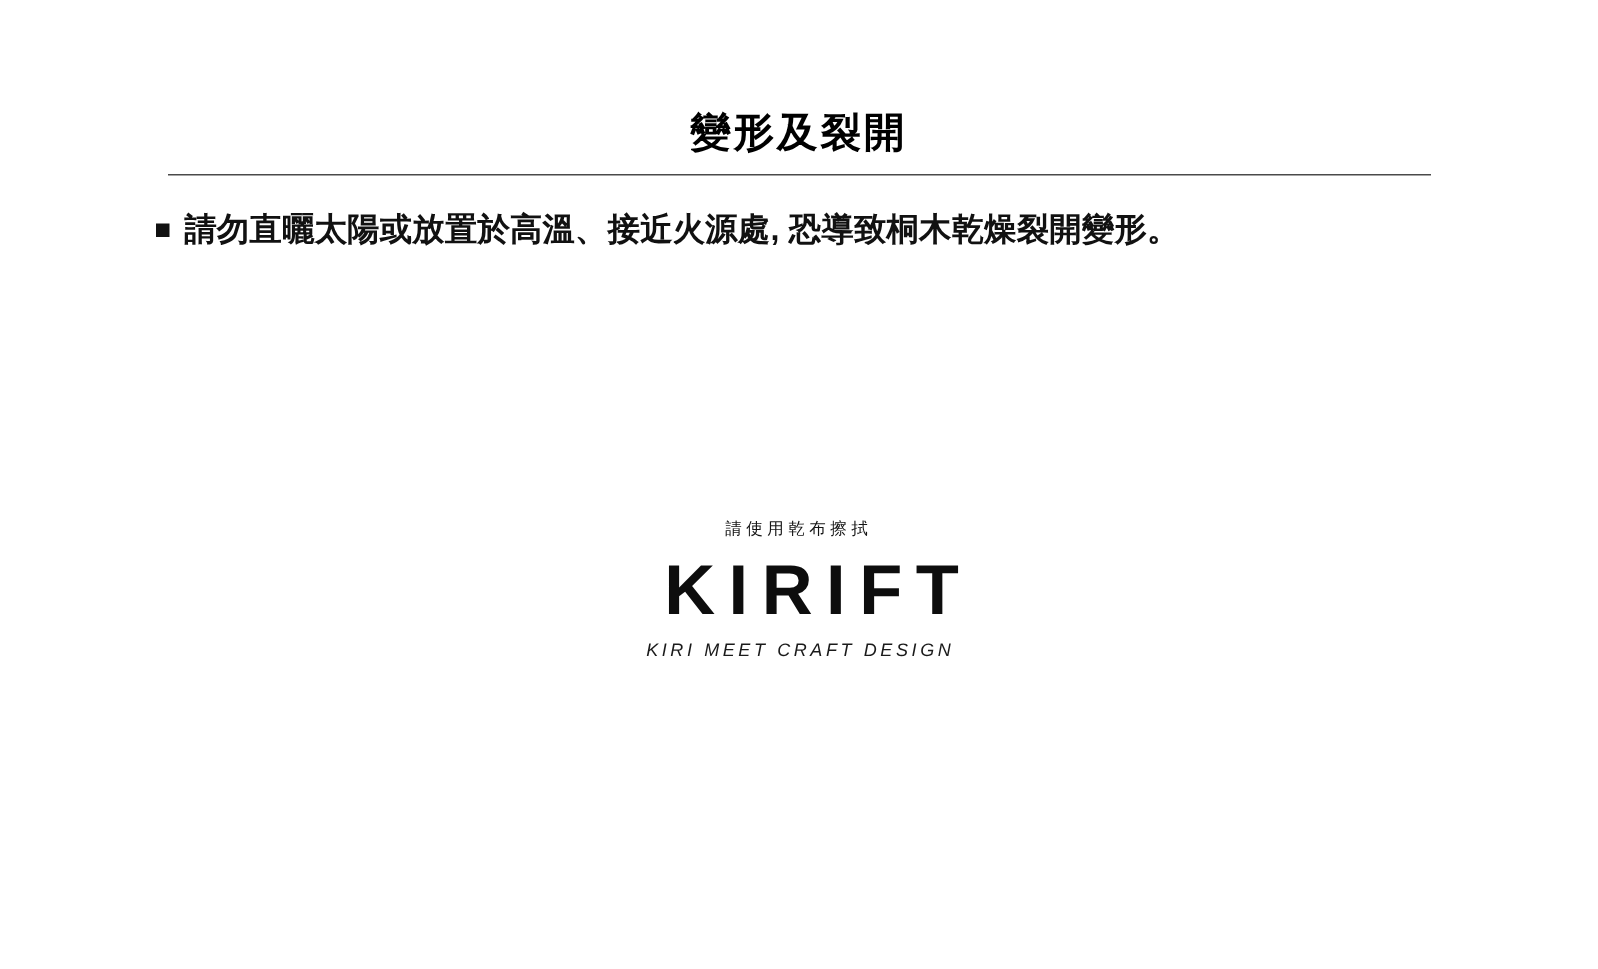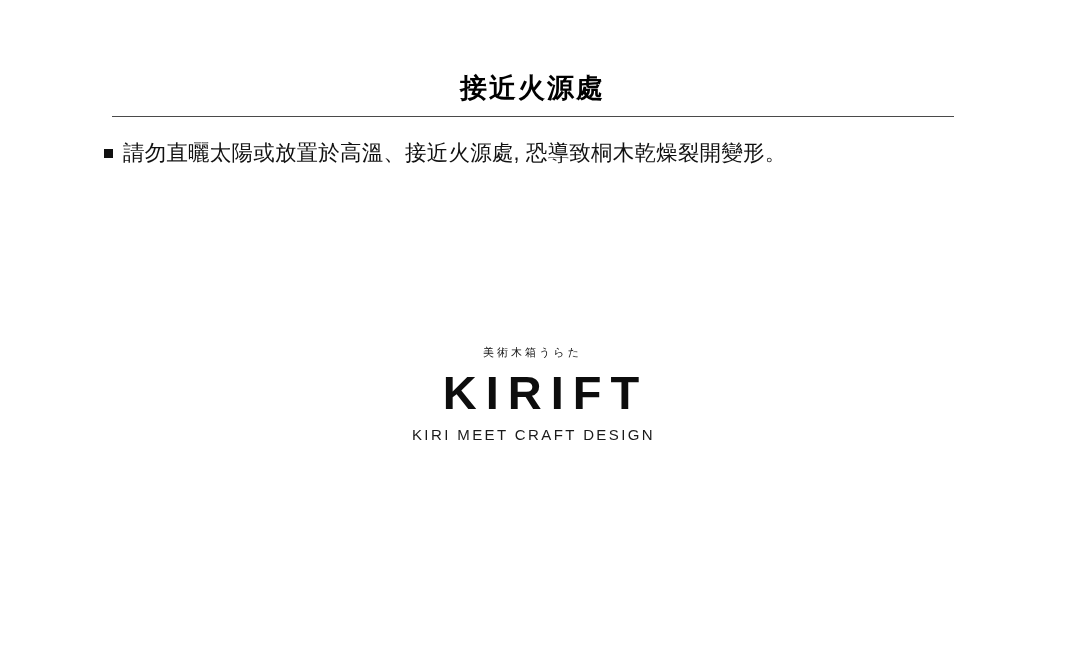--- a/index.html
+++ b/index.html
@@ -48,20 +48,21 @@
     width: 900px;
   }
   .note-item {
     display: flex;
     align-items: flex-start;
     margin-bottom: 18px;
     font-size: 21.5px;
     line-height: 1.45;
     color: #111111;
     letter-spacing: 0.2px;
+    font-weight: bold;
   }
   .bullet {
     display: inline-block;
     width: 9px;
     height: 9px;
     background: #111111;
     margin-top: 11px;
     margin-right: 10px;
     flex: 0 0 auto;
   }
@@ -85,42 +86,43 @@
   .logo-main {
     font-family: "Liberation Sans", "DejaVu Sans", sans-serif;
     font-size: 47px;
     font-weight: bold;
     letter-spacing: 9px;
     color: #0d0d0d;
     line-height: 1.05;
     padding-left: 26px;
   }
   .logo-tag {
-    font-size: 15px;
+    font-size: 12px;
     letter-spacing: 2.4px;
     color: #1a1a1a;
     margin-top: 9px;
     padding-left: 2px;
+    font-style: italic;
   }
 </style>
 </head>
 <body>
 
 <div class="page">
 
-  <div class="title">接近火源處</div>
+  <div class="title">變形及裂開</div>
 
   <div class="rule"></div>
 
   <div class="notes">
     <div class="note-item">
       <span class="bullet"></span>
       <span class="note-text">請勿直曬太陽或放置於高溫、接近火源處, 恐導致桐木乾燥裂開變形。</span>
     </div>
   </div>
 
   <div class="logo-block">
-    <div class="logo-jp">美術木箱うらた</div>
+    <div class="logo-jp">請使用乾布擦拭</div>
     <div class="logo-main">KIRIFT</div>
     <div class="logo-tag">KIRI MEET CRAFT DESIGN</div>
   </div>
 
 </div>
 
 </body></html>

